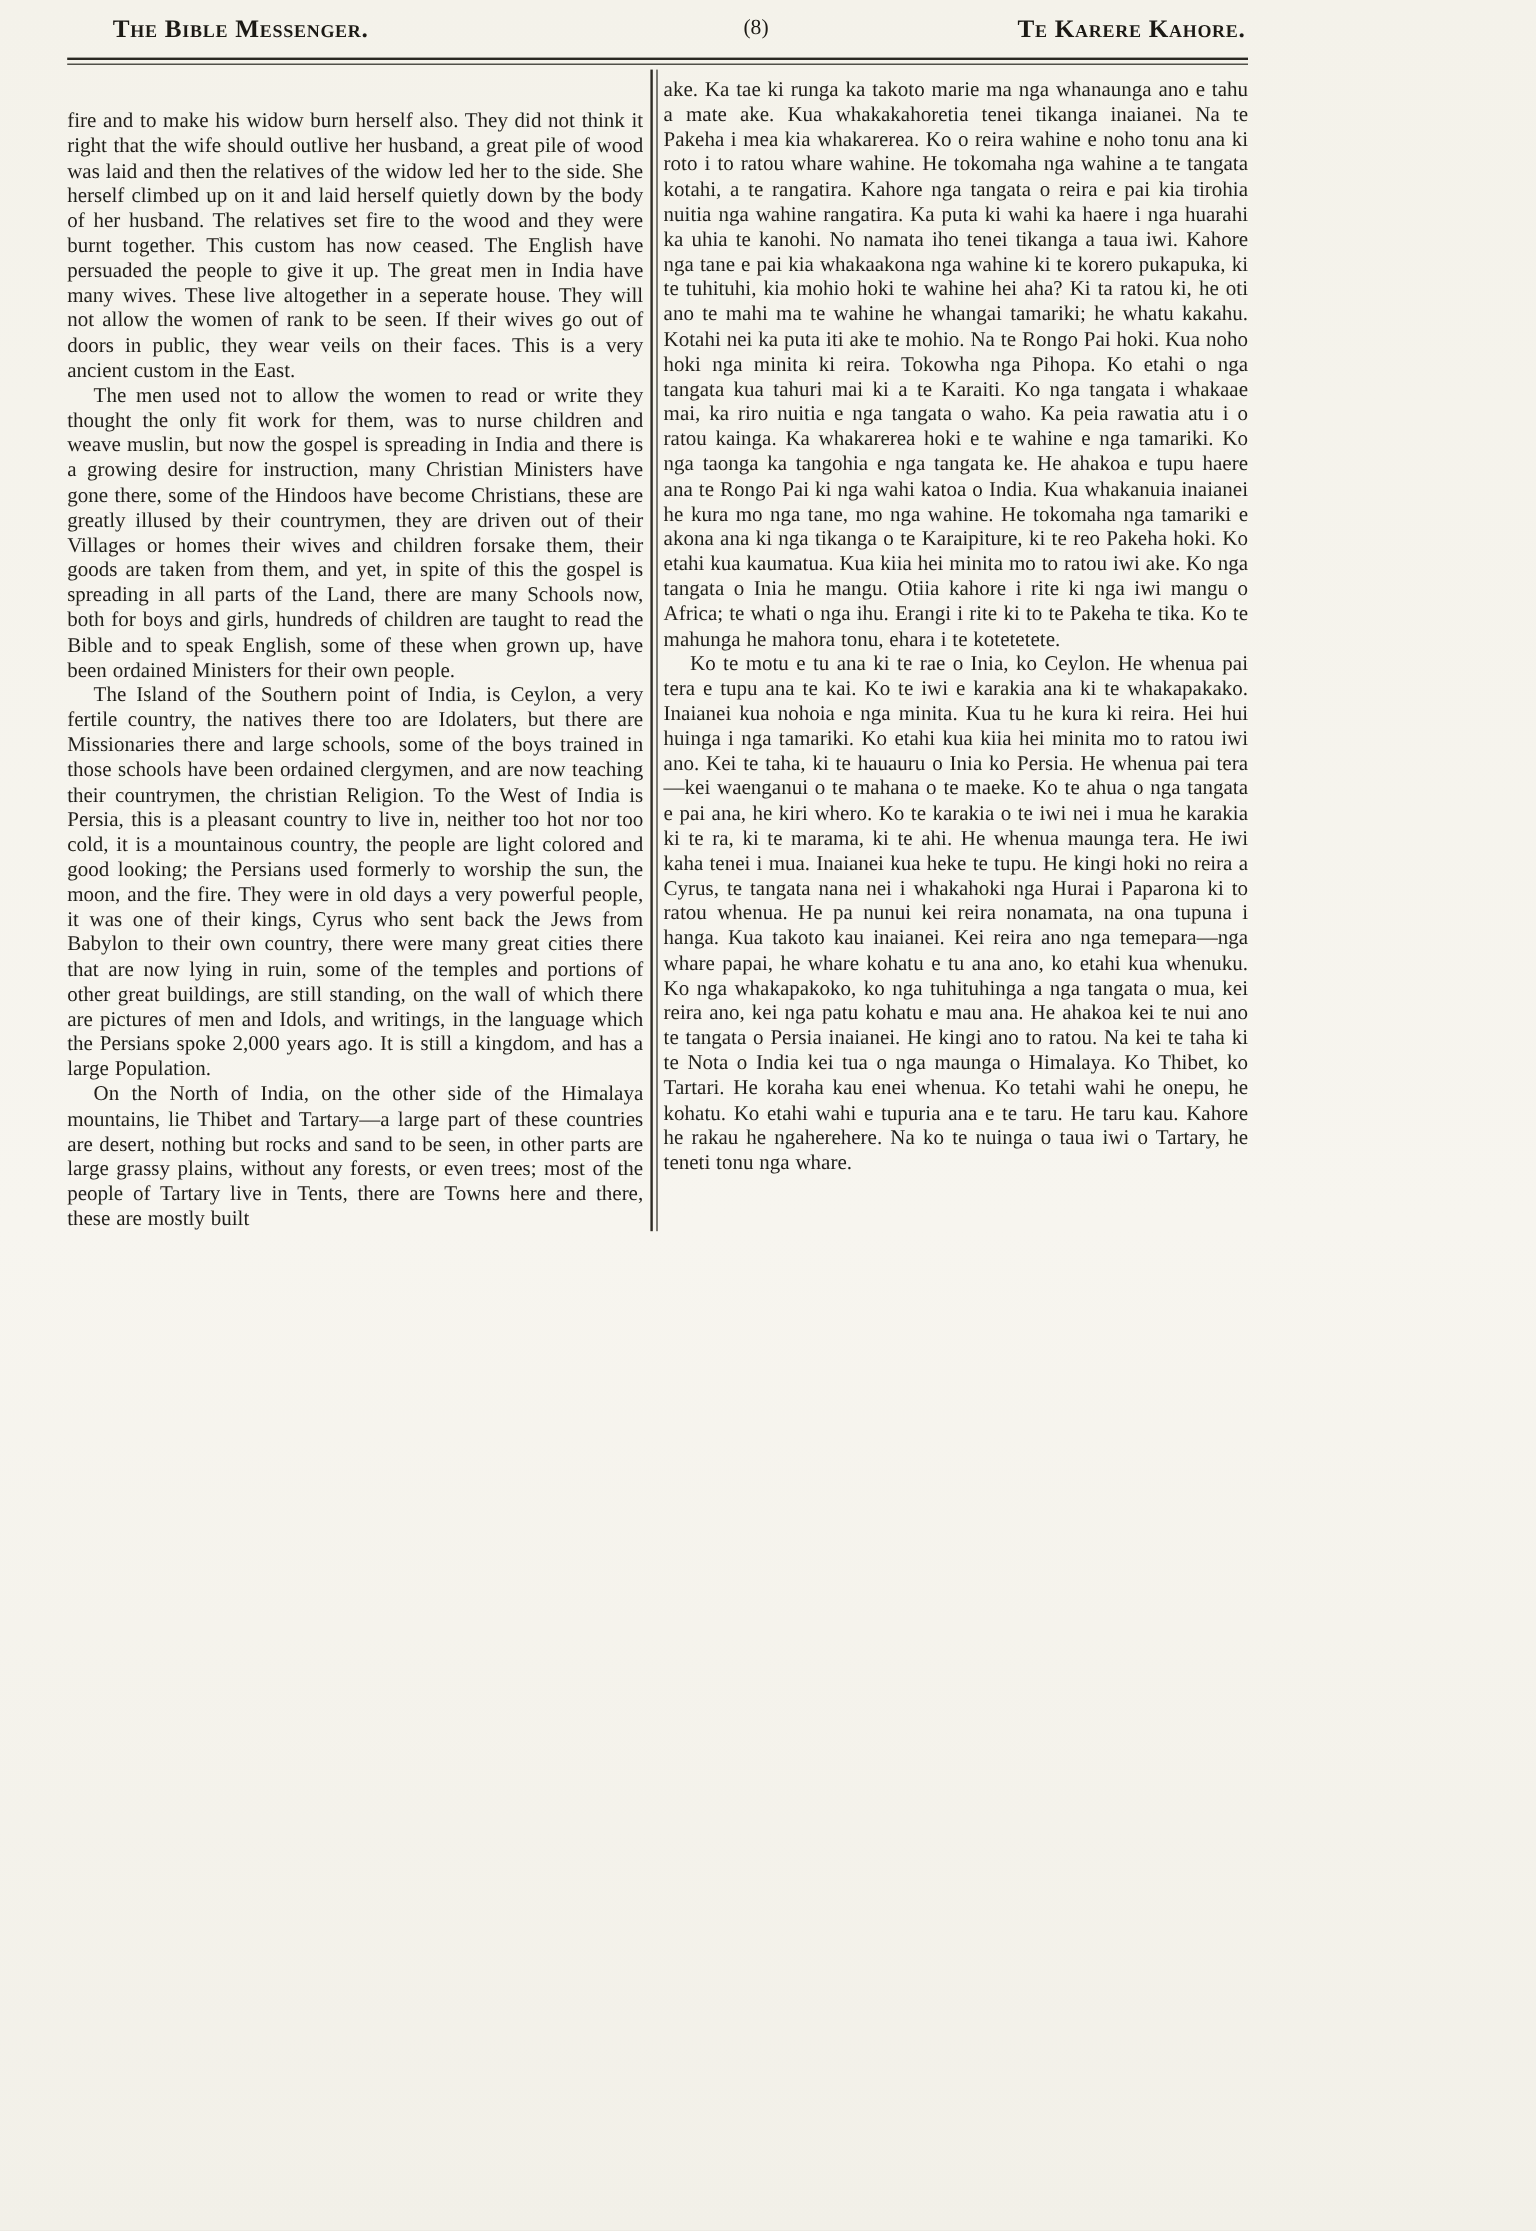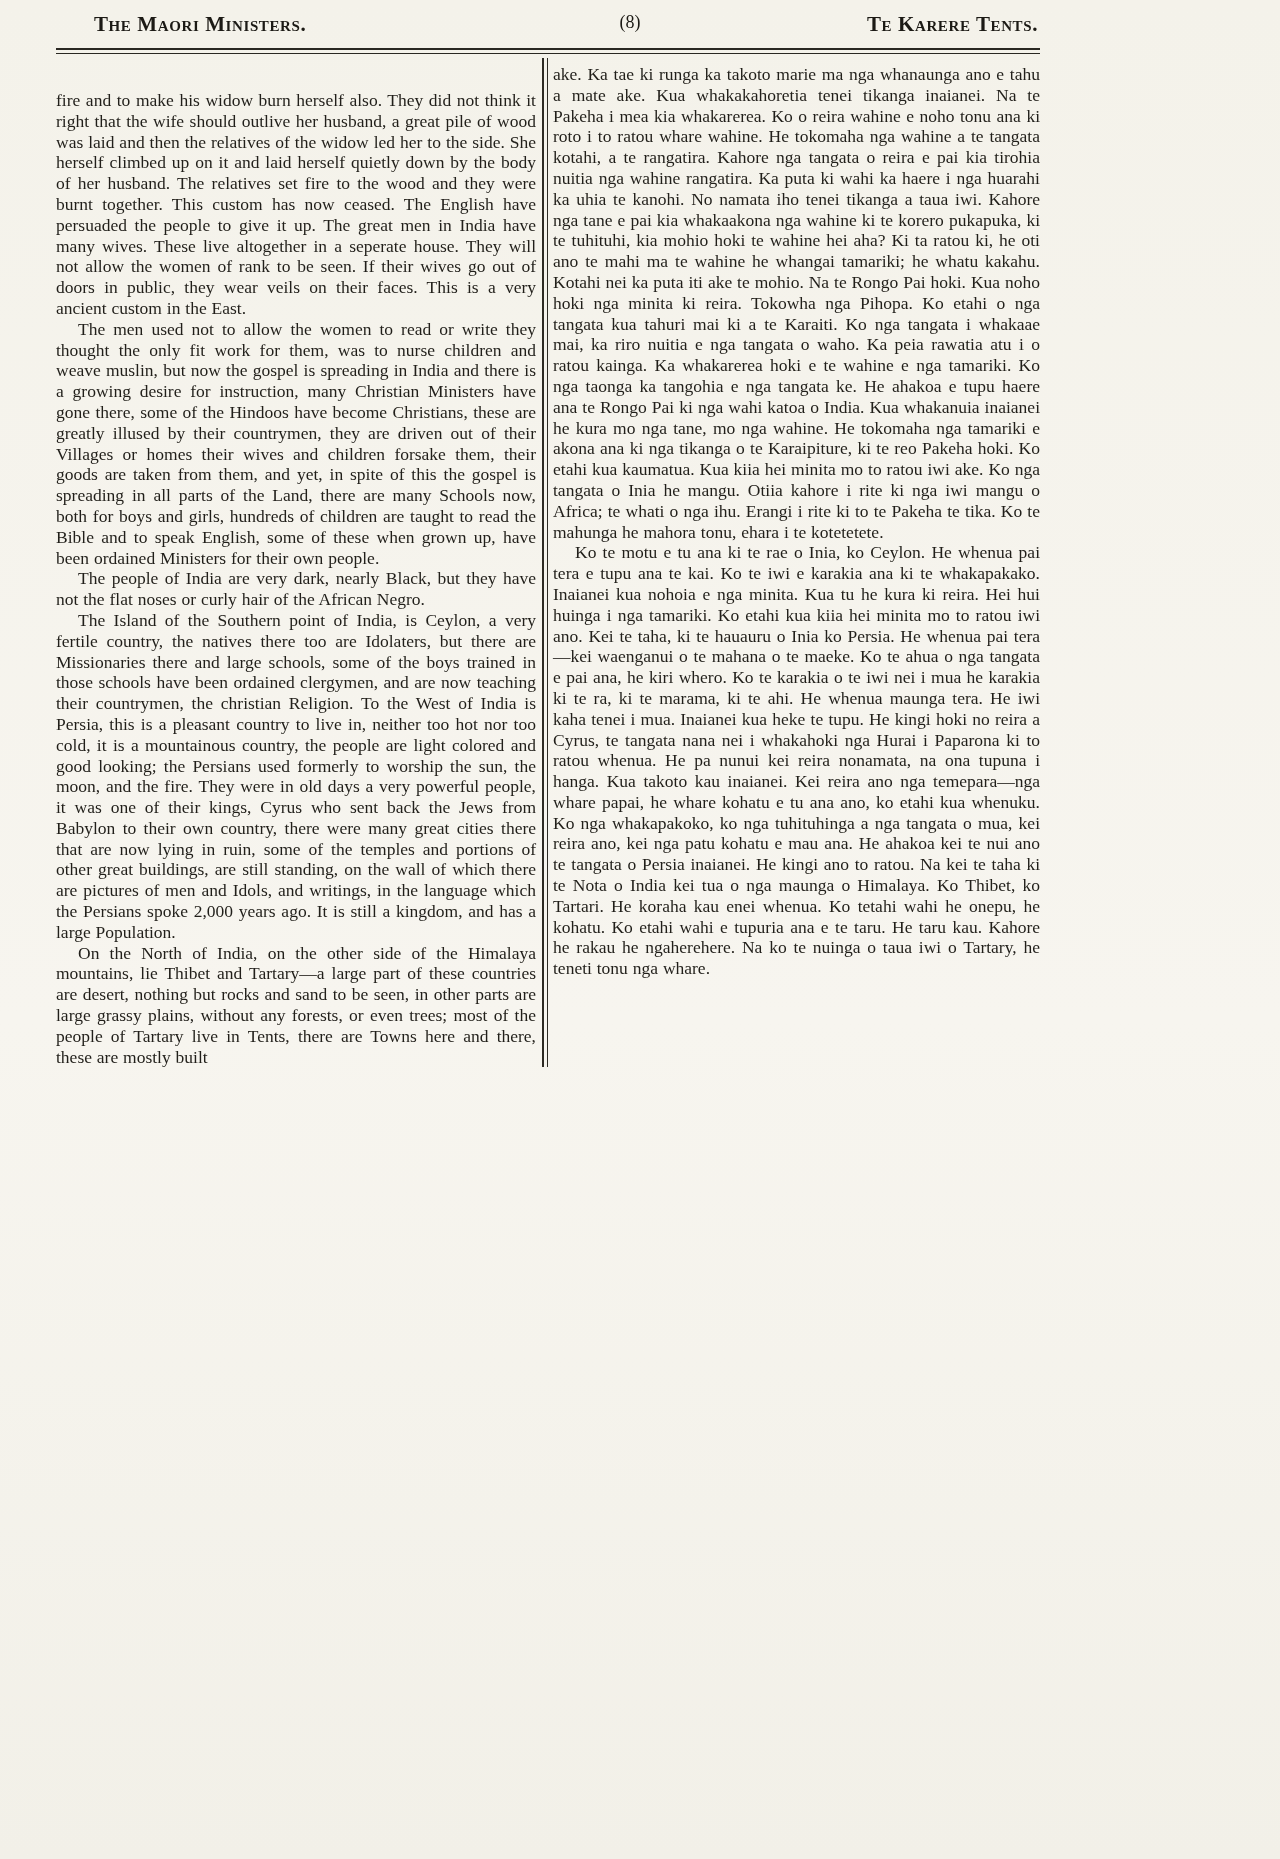--- a/index.html
+++ b/index.html
@@ -93,33 +93,32 @@
     text-indent: 0;
   }
 </style>
 </head>
 <body>
 
 <div class="page">
   <div class="inner">
 
     <div class="masthead">
-      <span class="m-left">The Maori Ministers.</span>
+      <span class="m-left">The Bible Messenger.</span>
       <span class="m-center">(8)</span>
-      <span class="m-right">Te Karere Tents.</span>
+      <span class="m-right">Te Karere Kahore.</span>
     </div>
 
     <div class="header-rule"></div>
 
     <div class="columns">
 
       <div class="col left">
         <p class="continued">fire and to make his widow burn herself also. They did not think it right that the wife should outlive her husband, a great pile of wood was laid and then the relatives of the widow led her to the side. She herself climbed up on it and laid herself quietly down by the body of her husband. The relatives set fire to the wood and they were burnt together. This custom has now ceased. The English have persuaded the people to give it up. The great men in India have many wives. These live altogether in a seperate house. They will not allow the women of rank to be seen. If their wives go out of doors in public, they wear veils on their faces. This is a very ancient custom in the East.</p>
         <p>The men used not to allow the women to read or write they thought the only fit work for them, was to nurse children and weave muslin, but now the gospel is spreading in India and there is a growing desire for instruction, many Christian Ministers have gone there, some of the Hindoos have become Christians, these are greatly illused by their countrymen, they are driven out of their Villages or homes their wives and children forsake them, their goods are taken from them, and yet, in spite of this the gospel is spreading in all parts of the Land, there are many Schools now, both for boys and girls, hundreds of children are taught to read the Bible and to speak English, some of these when grown up, have been ordained Ministers for their own people.</p>
-        <p>The people of India are very dark, nearly Black, but they have not the flat noses or curly hair of the African Negro.</p>
         <p>The Island of the Southern point of India, is Ceylon, a very fertile country, the natives there too are Idolaters, but there are Missionaries there and large schools, some of the boys trained in those schools have been ordained clergymen, and are now teaching their countrymen, the christian Religion. To the West of India is Persia, this is a pleasant country to live in, neither too hot nor too cold, it is a mountainous country, the people are light colored and good looking; the Persians used formerly to worship the sun, the moon, and the fire. They were in old days a very powerful people, it was one of their kings, Cyrus who sent back the Jews from Babylon to their own country, there were many great cities there that are now lying in ruin, some of the temples and portions of other great buildings, are still standing, on the wall of which there are pictures of men and Idols, and writings, in the language which the Persians spoke 2,000 years ago. It is still a kingdom, and has a large Population.</p>
         <p>On the North of India, on the other side of the Himalaya mountains, lie Thibet and Tartary—a large part of these countries are desert, nothing but rocks and sand to be seen, in other parts are large grassy plains, without any forests, or even trees; most of the people of Tartary live in Tents, there are Towns here and there, these are mostly built</p>
       </div>
 
       <div class="column-divider"></div>
 
       <div class="col right">
         <p class="continued">ake. Ka tae ki runga ka takoto marie ma nga whanaunga ano e tahu a mate ake. Kua whakakahoretia tenei tikanga inaianei. Na te Pakeha i mea kia whakarerea. Ko o reira wahine e noho tonu ana ki roto i to ratou whare wahine. He tokomaha nga wahine a te tangata kotahi, a te rangatira. Kahore nga tangata o reira e pai kia tirohia nuitia nga wahine rangatira. Ka puta ki wahi ka haere i nga huarahi ka uhia te kanohi. No namata iho tenei tikanga a taua iwi. Kahore nga tane e pai kia whakaakona nga wahine ki te korero pukapuka, ki te tuhituhi, kia mohio hoki te wahine hei aha? Ki ta ratou ki, he oti ano te mahi ma te wahine he whangai tamariki; he whatu kakahu. Kotahi nei ka puta iti ake te mohio. Na te Rongo Pai hoki. Kua noho hoki nga minita ki reira. Tokowha nga Pihopa. Ko etahi o nga tangata kua tahuri mai ki a te Karaiti. Ko nga tangata i whakaae mai, ka riro nuitia e nga tangata o waho. Ka peia rawatia atu i o ratou kainga. Ka whakarerea hoki e te wahine e nga tamariki. Ko nga taonga ka tangohia e nga tangata ke. He ahakoa e tupu haere ana te Rongo Pai ki nga wahi katoa o India. Kua whakanuia inaianei he kura mo nga tane, mo nga wahine. He tokomaha nga tamariki e akona ana ki nga tikanga o te Karaipiture, ki te reo Pakeha hoki. Ko etahi kua kaumatua. Kua kiia hei minita mo to ratou iwi ake. Ko nga tangata o Inia he mangu. Otiia kahore i rite ki nga iwi mangu o Africa; te whati o nga ihu. Erangi i rite ki to te Pakeha te tika. Ko te mahunga he mahora tonu, ehara i te kotetetete.</p>
         <p>Ko te motu e tu ana ki te rae o Inia, ko Ceylon. He whenua pai tera e tupu ana te kai. Ko te iwi e karakia ana ki te whakapakako. Inaianei kua nohoia e nga minita. Kua tu he kura ki reira. Hei hui huinga i nga tamariki. Ko etahi kua kiia hei minita mo to ratou iwi ano. Kei te taha, ki te hauauru o Inia ko Persia. He whenua pai tera—kei waenganui o te mahana o te maeke. Ko te ahua o nga tangata e pai ana, he kiri whero. Ko te karakia o te iwi nei i mua he karakia ki te ra, ki te marama, ki te ahi. He whenua maunga tera. He iwi kaha tenei i mua. Inaianei kua heke te tupu. He kingi hoki no reira a Cyrus, te tangata nana nei i whakahoki nga Hurai i Paparona ki to ratou whenua. He pa nunui kei reira nonamata, na ona tupuna i hanga. Kua takoto kau inaianei. Kei reira ano nga temepara—nga whare papai, he whare kohatu e tu ana ano, ko etahi kua whenuku. Ko nga whakapakoko, ko nga tuhituhinga a nga tangata o mua, kei reira ano, kei nga patu kohatu e mau ana. He ahakoa kei te nui ano te tangata o Persia inaianei. He kingi ano to ratou. Na kei te taha ki te Nota o India kei tua o nga maunga o Himalaya. Ko Thibet, ko Tartari. He koraha kau enei whenua. Ko tetahi wahi he onepu, he kohatu. Ko etahi wahi e tupuria ana e te taru. He taru kau. Kahore he rakau he ngaherehere. Na ko te nuinga o taua iwi o Tartary, he teneti tonu nga whare.</p>
       </div>

